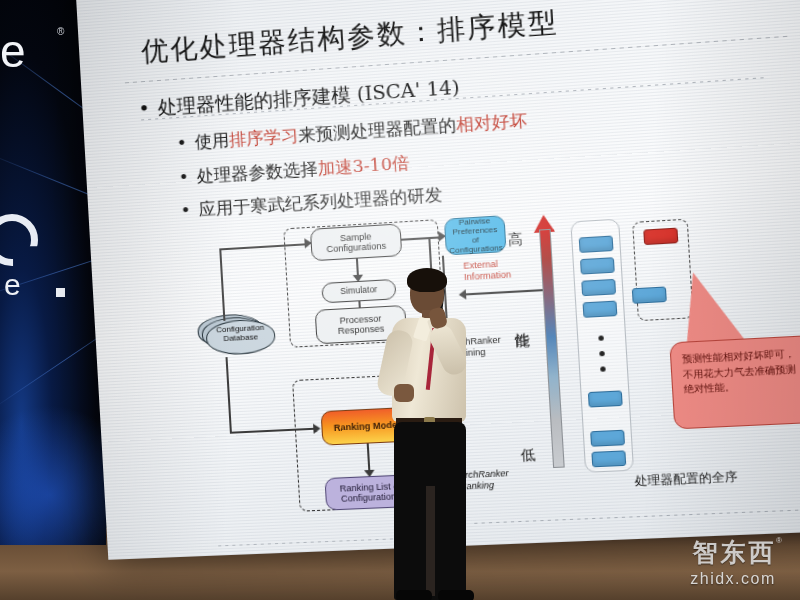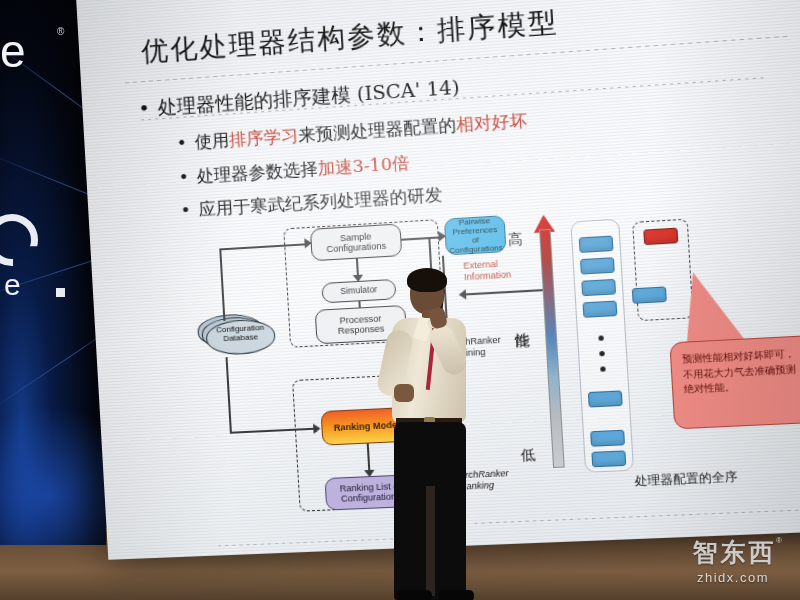--- a/index.html
+++ b/index.html
@@ -282,21 +282,21 @@
   
   .wm { position:absolute; right: 8px; bottom: 6px; width: 118px; height: 60px; opacity:.9; }
   .wm-glyphs {
     position:absolute; left:0; top:0; width:118px; height:36px;
     display:flex; align-items:center; justify-content:center; gap:3px;
     font-family:"DejaVu Sans", sans-serif; font-size: 25px; color:#d9d9d9; font-weight:700;
     text-shadow: 0 1px 1px rgba(0,0,0,.5);
   }
   .wm-url {
     position:absolute; left:0; top:36px; width:118px; text-align:center;
-    font-family:"Liberation Sans", sans-serif; font-size: 13px; letter-spacing: 1.5px;
+    font-family:"Liberation Sans", sans-serif; font-size: 16px; letter-spacing: 1.5px;
     color:#e4e4e4; text-shadow: 0 1px 2px rgba(0,0,0,.6);
   }
   .wm-sup { position:absolute; right: 10px; top: 2px; font-size:8px; color:#d9d9d9; }
 </style>
 </head>
 <body>
 
 <div id="stage">
 
   <div class="room-wall"></div>

